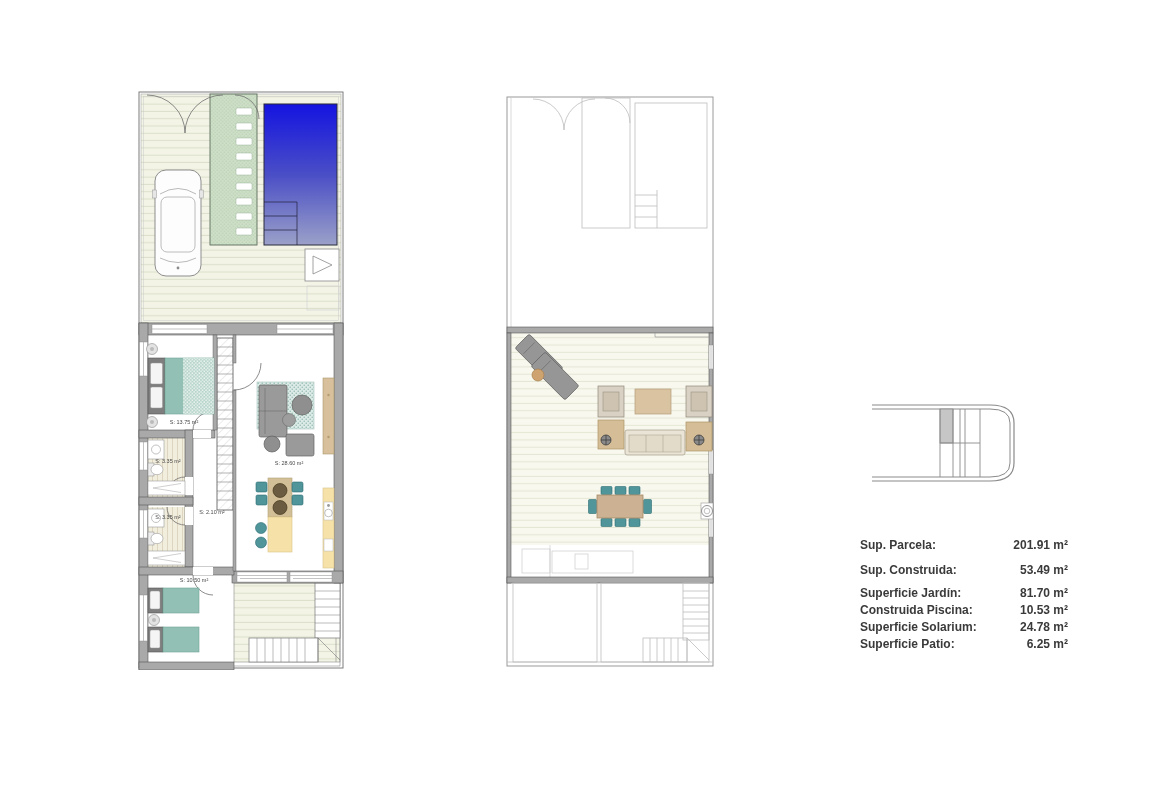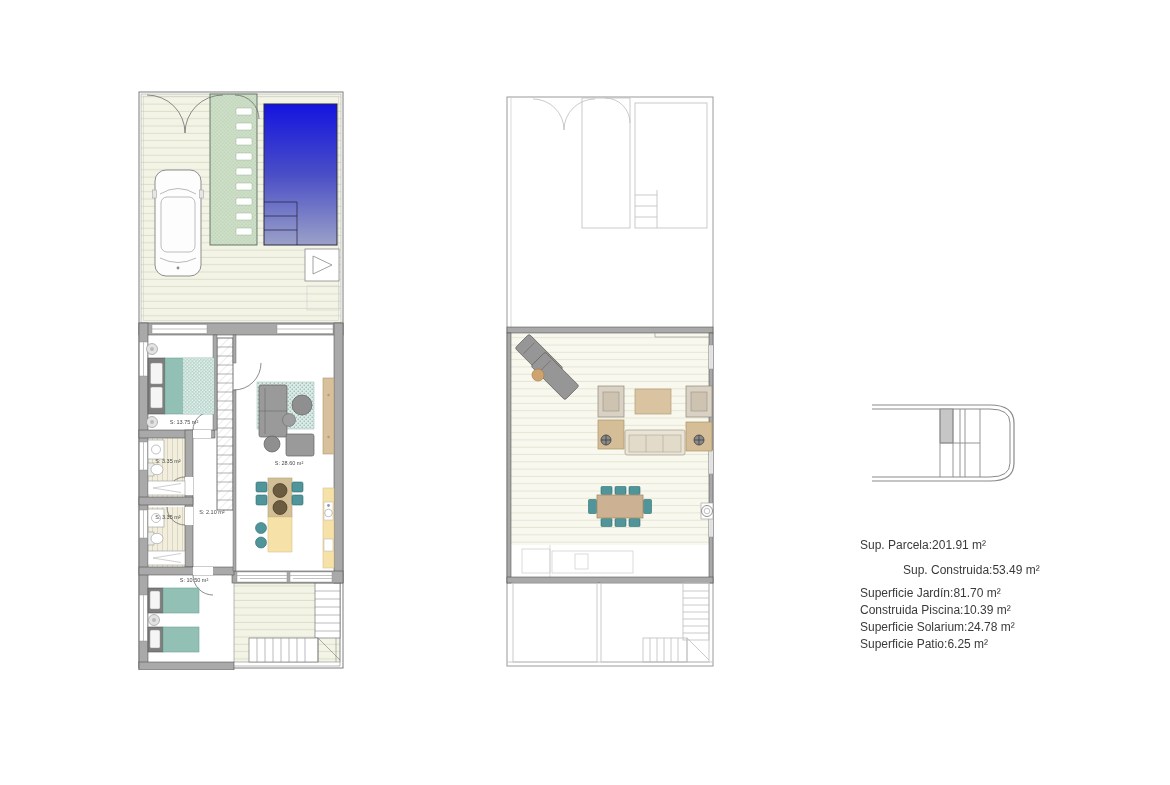--- a/index.html
+++ b/index.html
@@ -38,23 +38,23 @@
   .tan{fill:var(--tan);stroke:#ab9872;stroke-width:.6;}
   .cream{fill:var(--cream);stroke:#d9c185;stroke-width:.6;}
   .sand{fill:var(--sand);stroke:#b3a077;stroke-width:.6;}
   .grayf{fill:#9a9a9a;stroke:#636363;stroke-width:.7;}
   .grayc{fill:#8f8f8f;stroke:#5f5f5f;stroke-width:.7;}
   .fixt{fill:#ffffff;stroke:#999999;stroke-width:.6;}
   .rl{font-family:"Liberation Sans",sans-serif;font-size:5.5px;fill:#4a4a4a;text-anchor:middle;}
   .keyln{fill:none;stroke:#8a8a8a;stroke-width:1;}
   
   .summary{width:208px;font-size:12px;color:var(--text);}
-  .srow{display:flex;line-height:17px;}
+  .srow{display:flex;justify-content:space-between;line-height:17px;font-weight:bold;}
   .gap-a{margin-bottom:8px;}
-  .gap-b{margin-bottom:6px;margin-left:43px;}
+  .gap-b{margin-bottom:6px;}
 </style>
 </head>
 <body>
 
 <div class="sheet">
 
   <svg width="0" height="0" style="position:absolute" aria-hidden="true">
     <defs>
       <linearGradient id="poolGrad" x1="0" y1="0" x2="0" y2="1">
         <stop offset="0" class="pool-s1"></stop>
@@ -410,21 +410,21 @@
     <div class="srow gap-b">
       <span>Sup. Construida:</span>
       <span>53.49 m²</span>
     </div>
     <div class="srow">
       <span>Superficie Jardín:</span>
       <span>81.70 m²</span>
     </div>
     <div class="srow">
       <span>Construida Piscina:</span>
-      <span>10.39 m²</span>
+      <span>10.53 m²</span>
     </div>
     <div class="srow">
       <span>Superficie Solarium:</span>
       <span>24.78 m²</span>
     </div>
     <div class="srow">
       <span>Superficie Patio:</span>
       <span>6.25 m²</span>
     </div>
   </div>

